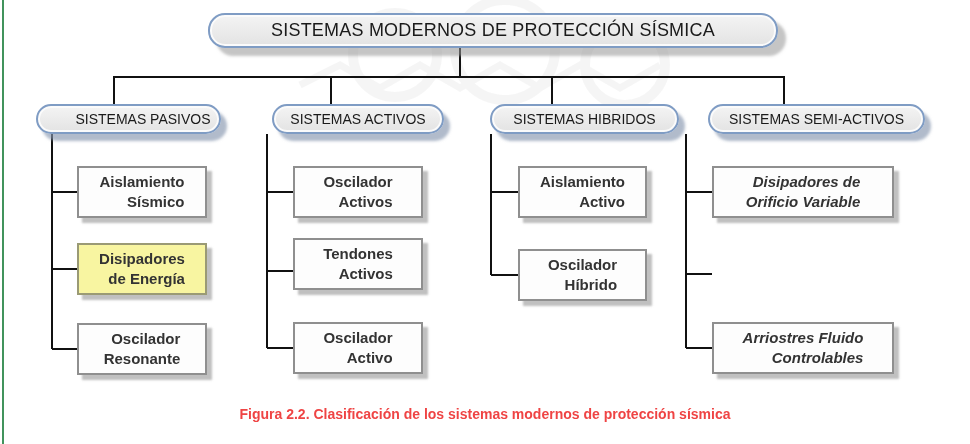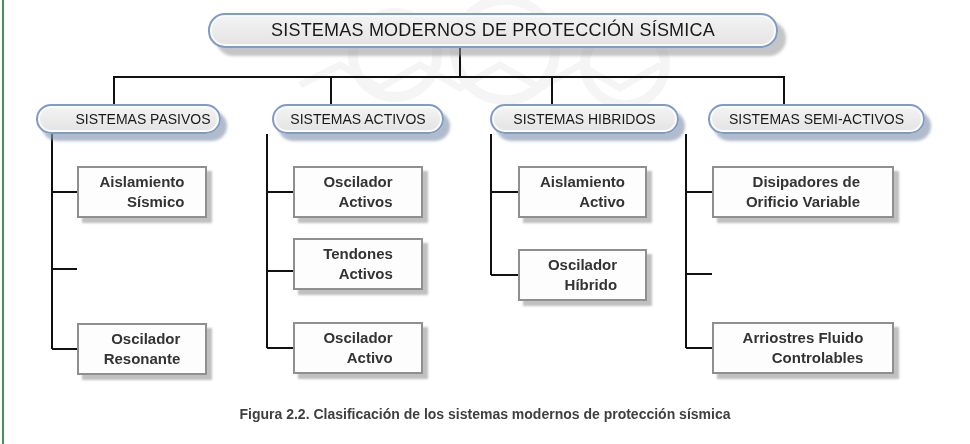--- a/index.html
+++ b/index.html
@@ -51,24 +51,24 @@
     font-weight:bold;font-size:15px;line-height:1.35;
     white-space:pre-line;height:52px;text-align:right;
   }
   .child-node.highlight{
     background:var(--highlight-fill,#f8f5a1);
     border-color:#9a9a75;
   }
   .col0{left:77px;width:130px;}
   .col1{left:293px;width:130px;}
   .col2{left:518px;width:129px;}
-  .col3{left:712px;width:182px;}
+  .col3{left:712px;width:182px;font-style:italic;}
   .caption{
     position:absolute;left:0;top:406px;width:970px;z-index:1;
-    text-align:center;font-weight:bold;font-size:14px;color:#404040;
+    text-align:center;font-weight:bold;font-size:14px;color:#ef4444;
   }
 </style>
 </head>
 <body>
 
 <div class="page">
 
   <div class="edge-line"></div>
 
   <svg class="watermark" width="970" height="444">
@@ -99,20 +99,22 @@
 
   <div class="node root-node">SISTEMAS MODERNOS DE PROTECCIÓN SÍSMICA</div>
 
   <div class="node branch-node branch-0">SISTEMAS PASIVOS</div>
   <div class="node branch-node branch-1">SISTEMAS ACTIVOS</div>
   <div class="node branch-node branch-2">SISTEMAS HIBRIDOS</div>
   <div class="node branch-node branch-3">SISTEMAS SEMI-ACTIVOS</div>
 
   <div class="node child-node col0" style="top:166px">Aislamiento
 Sísmico</div>
+  <div class="node child-node col0 highlight" style="top:243px">Disipadores
+de Energía</div>
   <div class="node child-node col0" style="top:323px">Oscilador
 Resonante</div>
 
   <div class="node child-node col1" style="top:166px">Oscilador
 Activos</div>
   <div class="node child-node col1" style="top:238px">Tendones
 Activos</div>
   <div class="node child-node col1" style="top:322px">Oscilador
 Activo</div>
 

